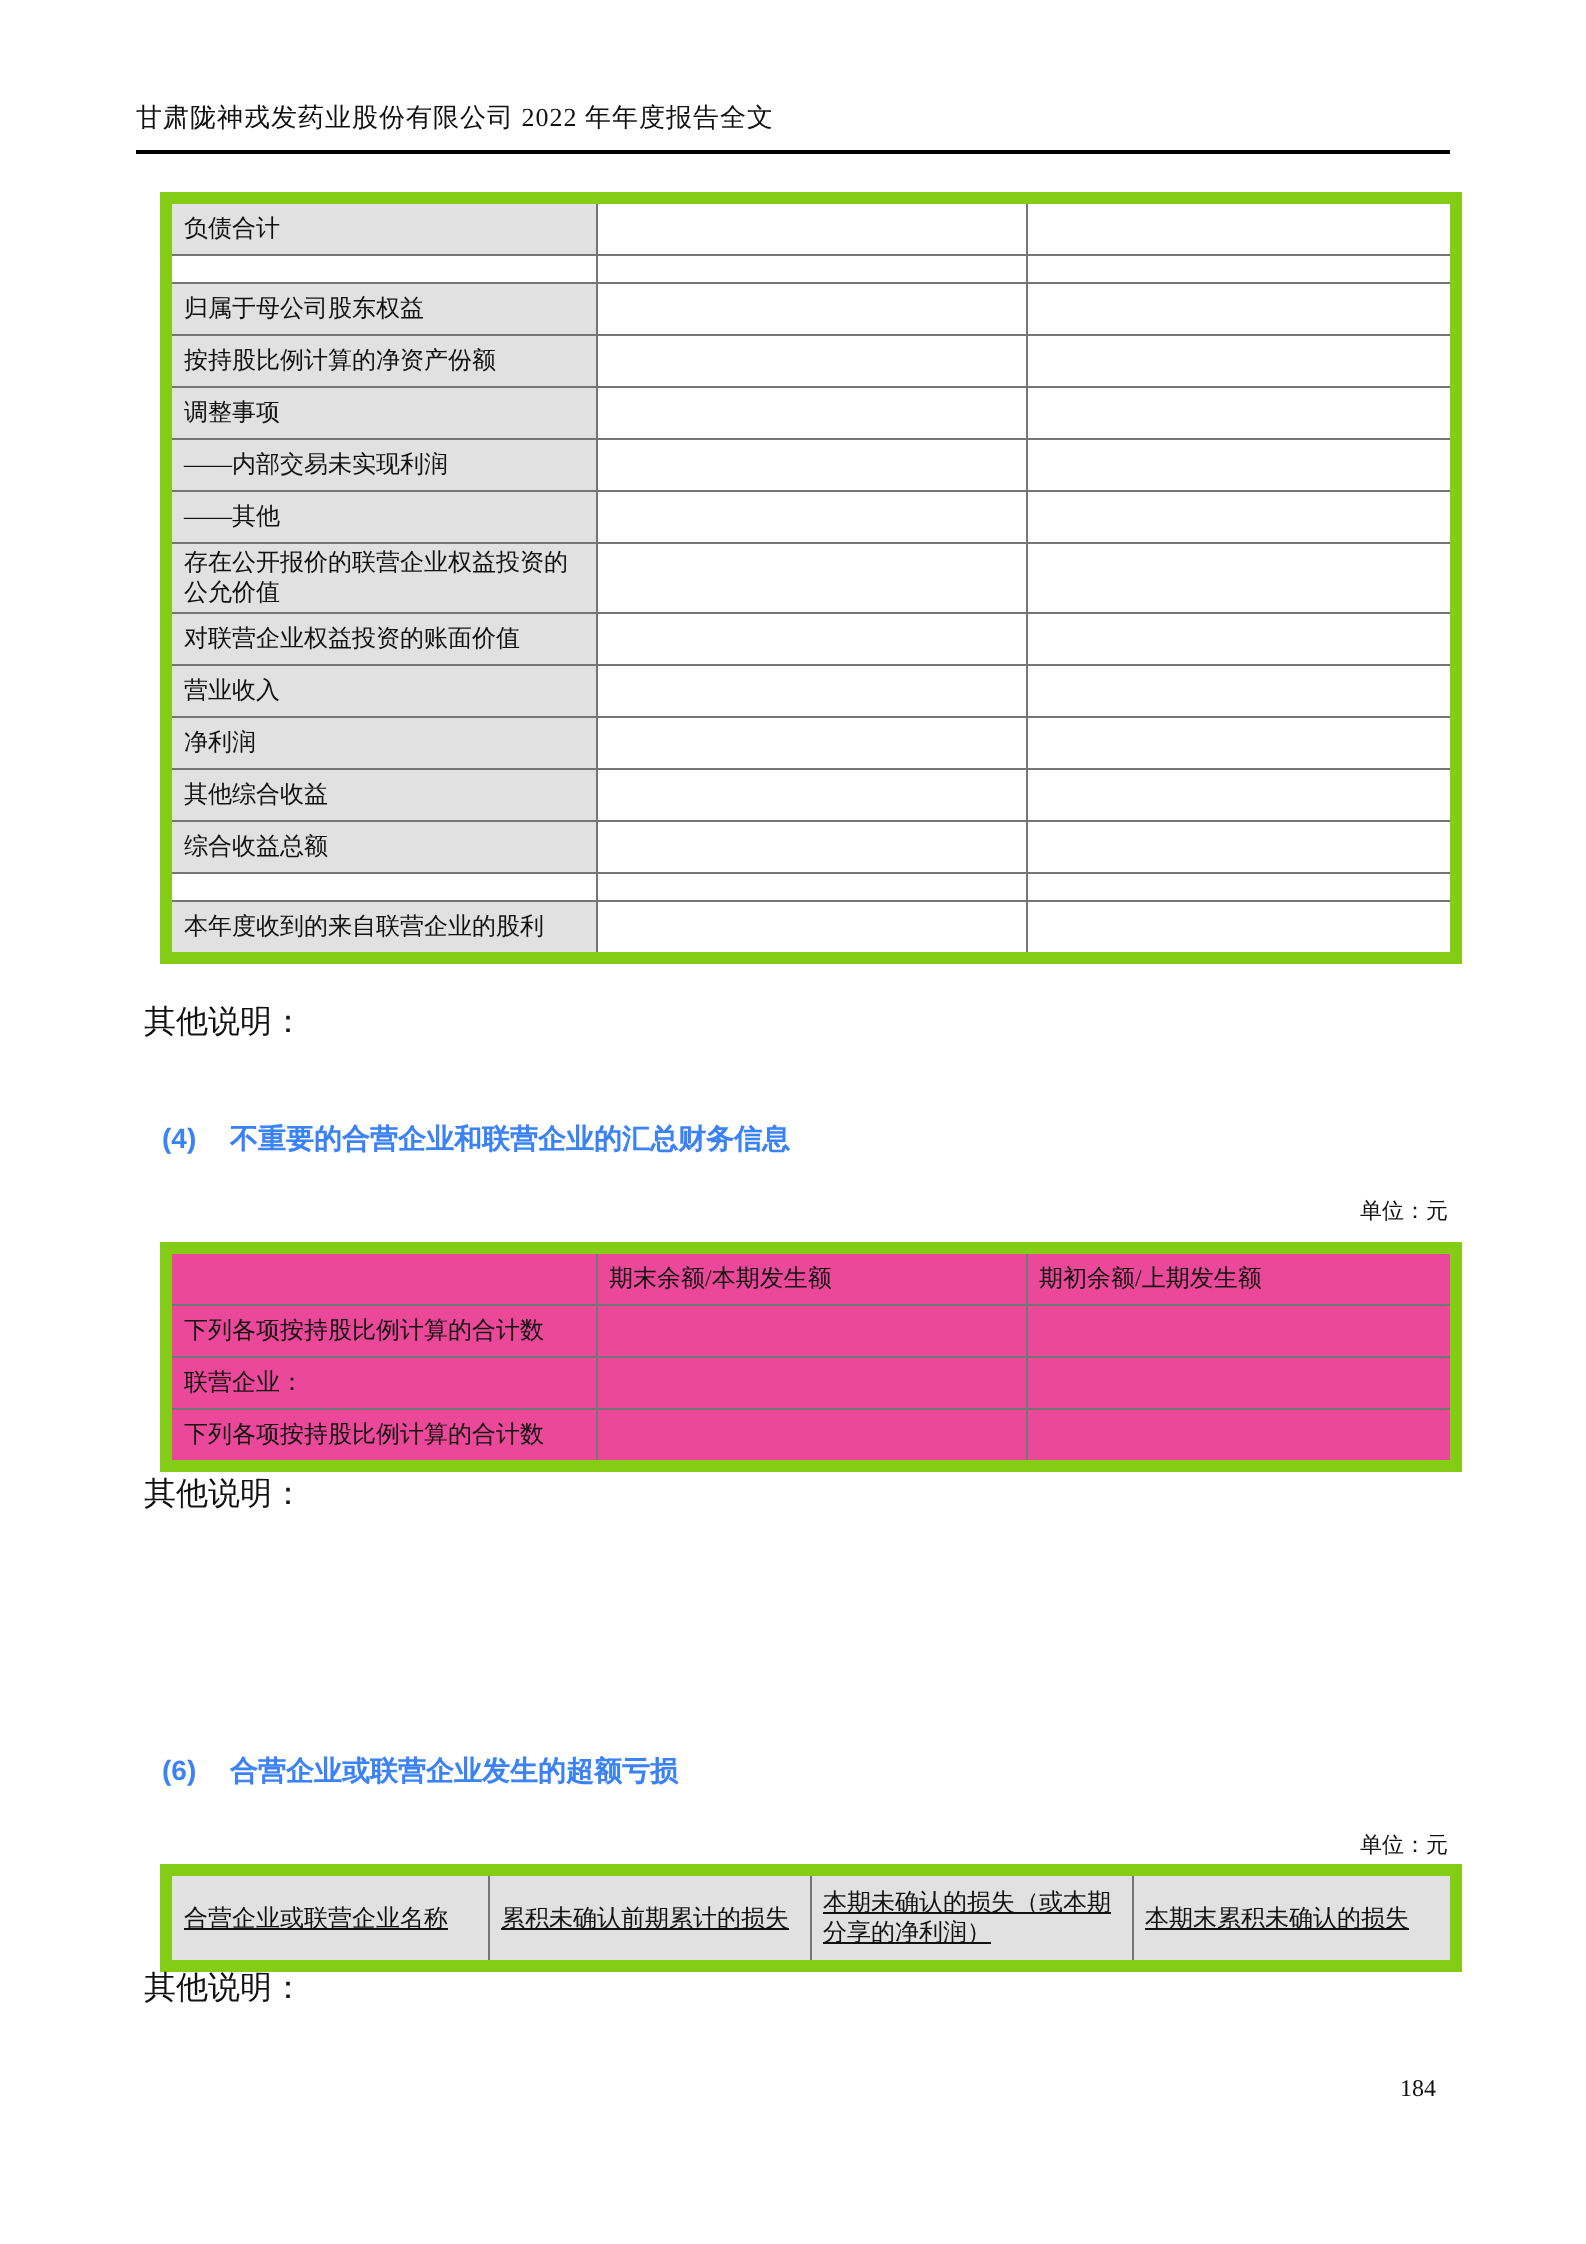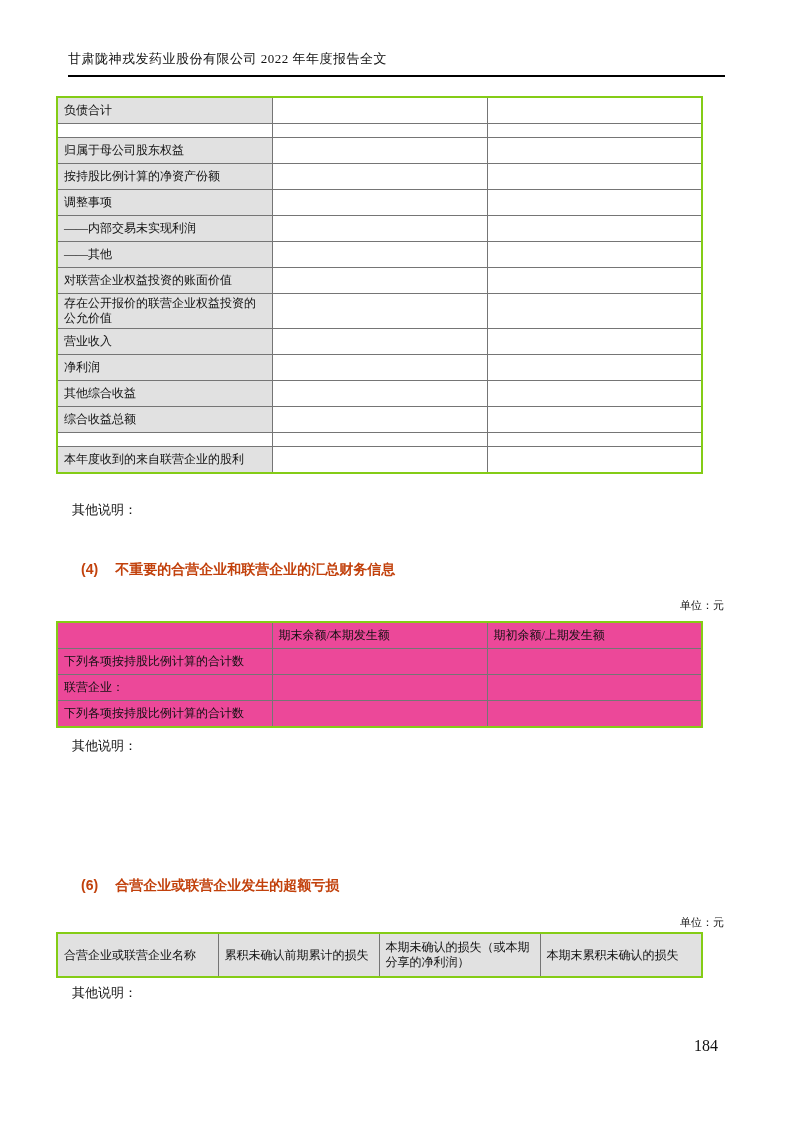--- a/index.html
+++ b/index.html
@@ -8,48 +8,48 @@
     font-family:"Liberation Serif", serif; color:#111; overflow:hidden;
     margin:0 auto;
   }
   .doc-header{
     position:absolute; left:68px; top:50px; width:657px;
     text-align:left; font-size:13px; letter-spacing:.5px;
     padding-bottom:7px; border-bottom:2px solid #000;
   }
   table.grid{
     border-collapse:collapse; table-layout:fixed; width:645px;
-    position:absolute; left:56px;
-    border:2px solid #84cc16;
+    position:absolute; left:80px;
+    border:6px solid #84cc16;
   }
   table.grid td, table.grid th{
     border:1px solid #757575; font-size:12px; font-weight:normal;
     padding:2px 6px; line-height:15px; vertical-align:middle;
     overflow:hidden; text-align:left;
   }
   .tbl1{top:96px;}
   .tbl1 td{height:21px;}
   .tbl1 td.label{background:#e1e1e1;}
   .tbl1 tr.spacer td{height:9px; background:#ffffff;}
   .tbl2{top:621px;}
   .tbl2 td, .tbl2 th{background:#ec4899; height:21px;}
   .tbl2 th{text-align:center;}
-  .tbl3{top:932px;}
+  .tbl3{top:932px;text-decoration:underline;}
   .tbl3 th{background:#e1e1e1; text-align:center; height:38px; line-height:17px; padding:2px 8px;}
-  .note{position:absolute; left:72px; font-size:13px;}
+  .note{position:absolute; left:72px; font-size:16px;}
   .n1{top:501px;} .n2{top:737px;} .n3{top:984px;}
   .heading{
     position:absolute; left:81px; font-size:14px; font-weight:bold;
-    font-family:"Liberation Sans", sans-serif; color:#c2410c;
+    font-family:"Liberation Sans", sans-serif; color:#3b82f6;
   }
   .h4{top:561px;} .h5{top:799px;} .h6{top:877px;}
   .heading .hnum{margin-right:17px;}
   .unit{position:absolute; right:69px; font-size:11px; text-align:right;}
   .u1{top:598px;} .u2{top:915px;}
-  .page-number{position:absolute; right:75px; top:1037px; font-size:16px;}
+  .page-number{position:absolute; right:75px; top:1037px; font-size:12px;}
 </style>
 </head>
 <body>
 
 <div class="page">
 
   <div class="doc-header">
     <span>甘肃陇神戎发药业股份有限公司 2022 年年度报告全文</span>
   </div>
 
@@ -89,26 +89,26 @@
           <td class="label">——内部交易未实现利润</td>
           <td></td>
           <td></td>
         </tr>
         <tr>
           <td class="label">——其他</td>
           <td></td>
           <td></td>
         </tr>
         <tr>
+          <td class="label">存在公开报价的联营企业权益投资的公允价值</td>
+          <td></td>
+          <td></td>
+        </tr>
+        <tr>
           <td class="label">对联营企业权益投资的账面价值</td>
-          <td></td>
-          <td></td>
-        </tr>
-        <tr>
-          <td class="label">存在公开报价的联营企业权益投资的公允价值</td>
           <td></td>
           <td></td>
         </tr>
         <tr>
           <td class="label">营业收入</td>
           <td></td>
           <td></td>
         </tr>
         <tr>
           <td class="label">净利润</td>

